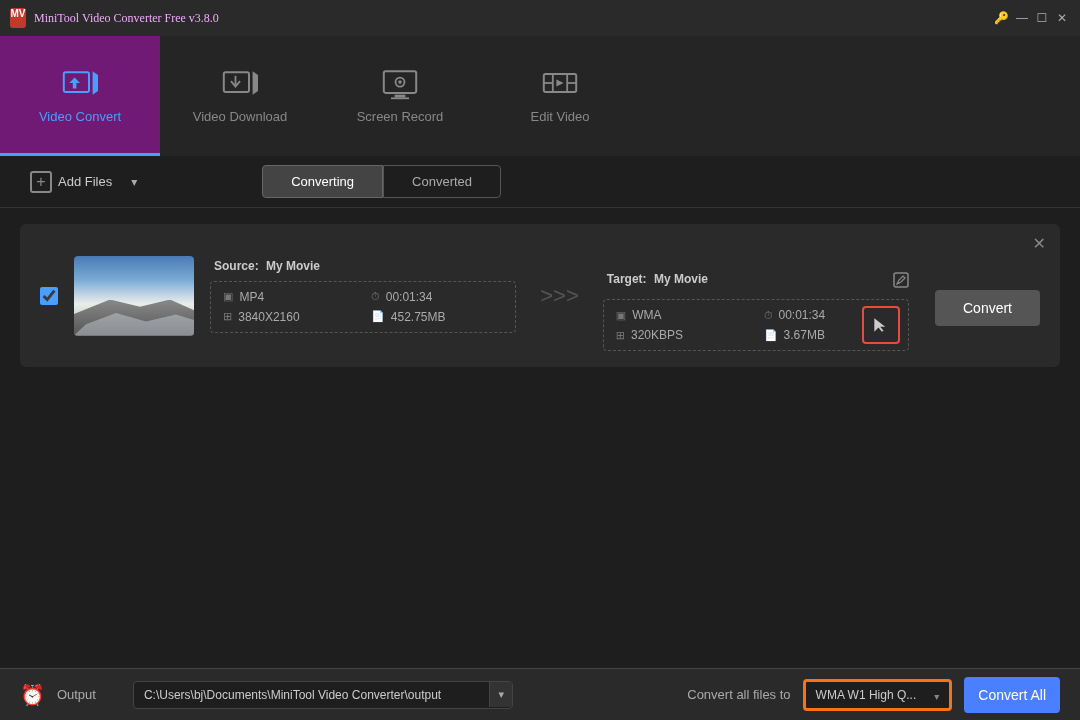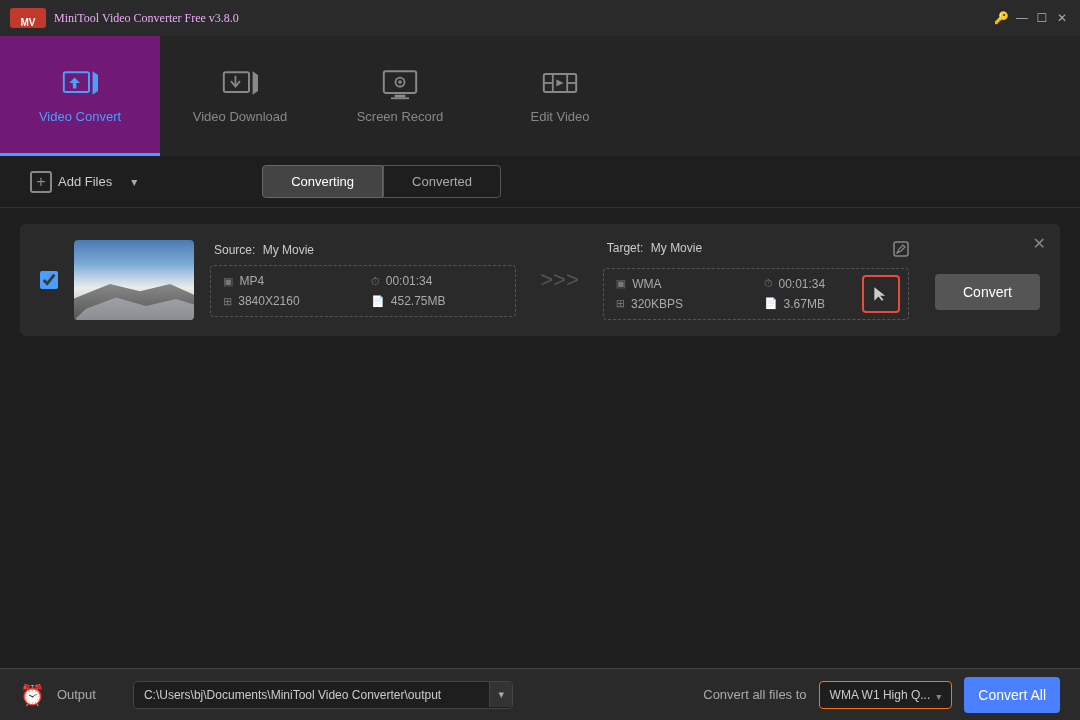--- a/index.html
+++ b/index.html
@@ -21,26 +21,26 @@
       align-items: center;
       padding: 0 10px;
       justify-content: space-between;
     }
     #title-bar-left {
       display: flex;
       align-items: center;
       gap: 8px;
     }
     #app-logo {
-      width: 36px;
+      width: 16px;
       height: 20px;
       background: #c0392b;
       border-radius: 3px;
       display: flex;
-      align-items: flex-end;
+      align-items: flex-start;
       justify-content: center;
       font-size: 10px;
       font-weight: bold;
       color: white;
     }
     #title-text {
       font-size: 12px;
       color: #f0abfc;
       font-family: Liberation Serif, serif;
     }
@@ -229,20 +229,21 @@
     .file-source {
       display: flex;
       flex-direction: column;
       gap: 4px;
       flex: 1;
     }
     .source-label {
       font-size: 12px;
       color: #888;
       margin-bottom: 4px;
+      font-weight: bold;
     }
     .source-label span {
       color: #ccc;
       margin-left: 4px;
     }
     .file-meta-box {
       border: 1px dashed #555;
       border-radius: 4px;
       padding: 8px 12px;
       display: grid;
@@ -271,20 +272,21 @@
       display: flex;
       flex-direction: column;
       gap: 4px;
       flex: 1;
     }
     .target-header {
       display: flex;
       align-items: flex-start;
       justify-content: space-between;
       margin-bottom: 4px;
+      margin-top: 32px;
     }
     .edit-icon-btn {
       background: transparent;
       border: none;
       color: #888;
       cursor: pointer;
       font-size: 14px;
     }
     .target-box {
       border: 1px dashed #555;
@@ -379,29 +381,29 @@
       color: #aaa;
       cursor: pointer;
     }
     #convert-all-label {
       font-size: 13px;
       color: #aaa;
       margin-left: auto;
     }
     #format-select {
       background: #1e1e1e;
-      border: 1px solid #f97316;
+      border: 3px solid #f97316;
       border-radius: 4px;
       color: #ccc;
       font-size: 12px;
       padding: 6px 10px;
       cursor: pointer;
       display: flex;
       align-items: flex-end;
-      gap: 6px;
+      gap: 18px;
     }
     #format-arrow {
       color: #888;
       font-size: 10px;
     }
     #convert-all-btn {
       background: #4a7fff;
       color: #ffffff;
       border: none;
       border-radius: 4px;

